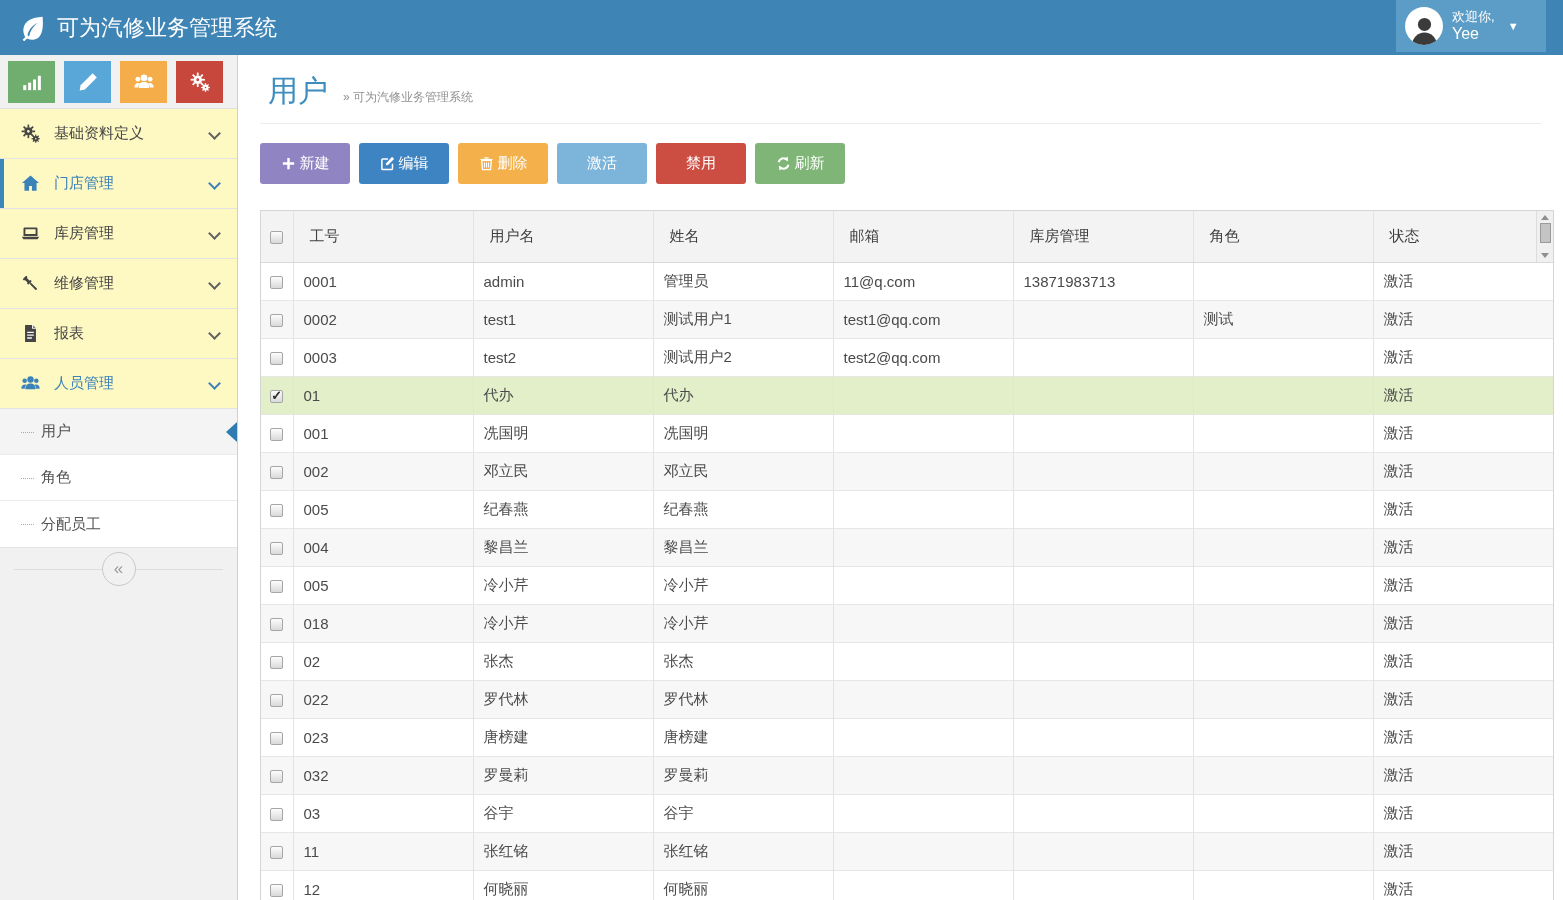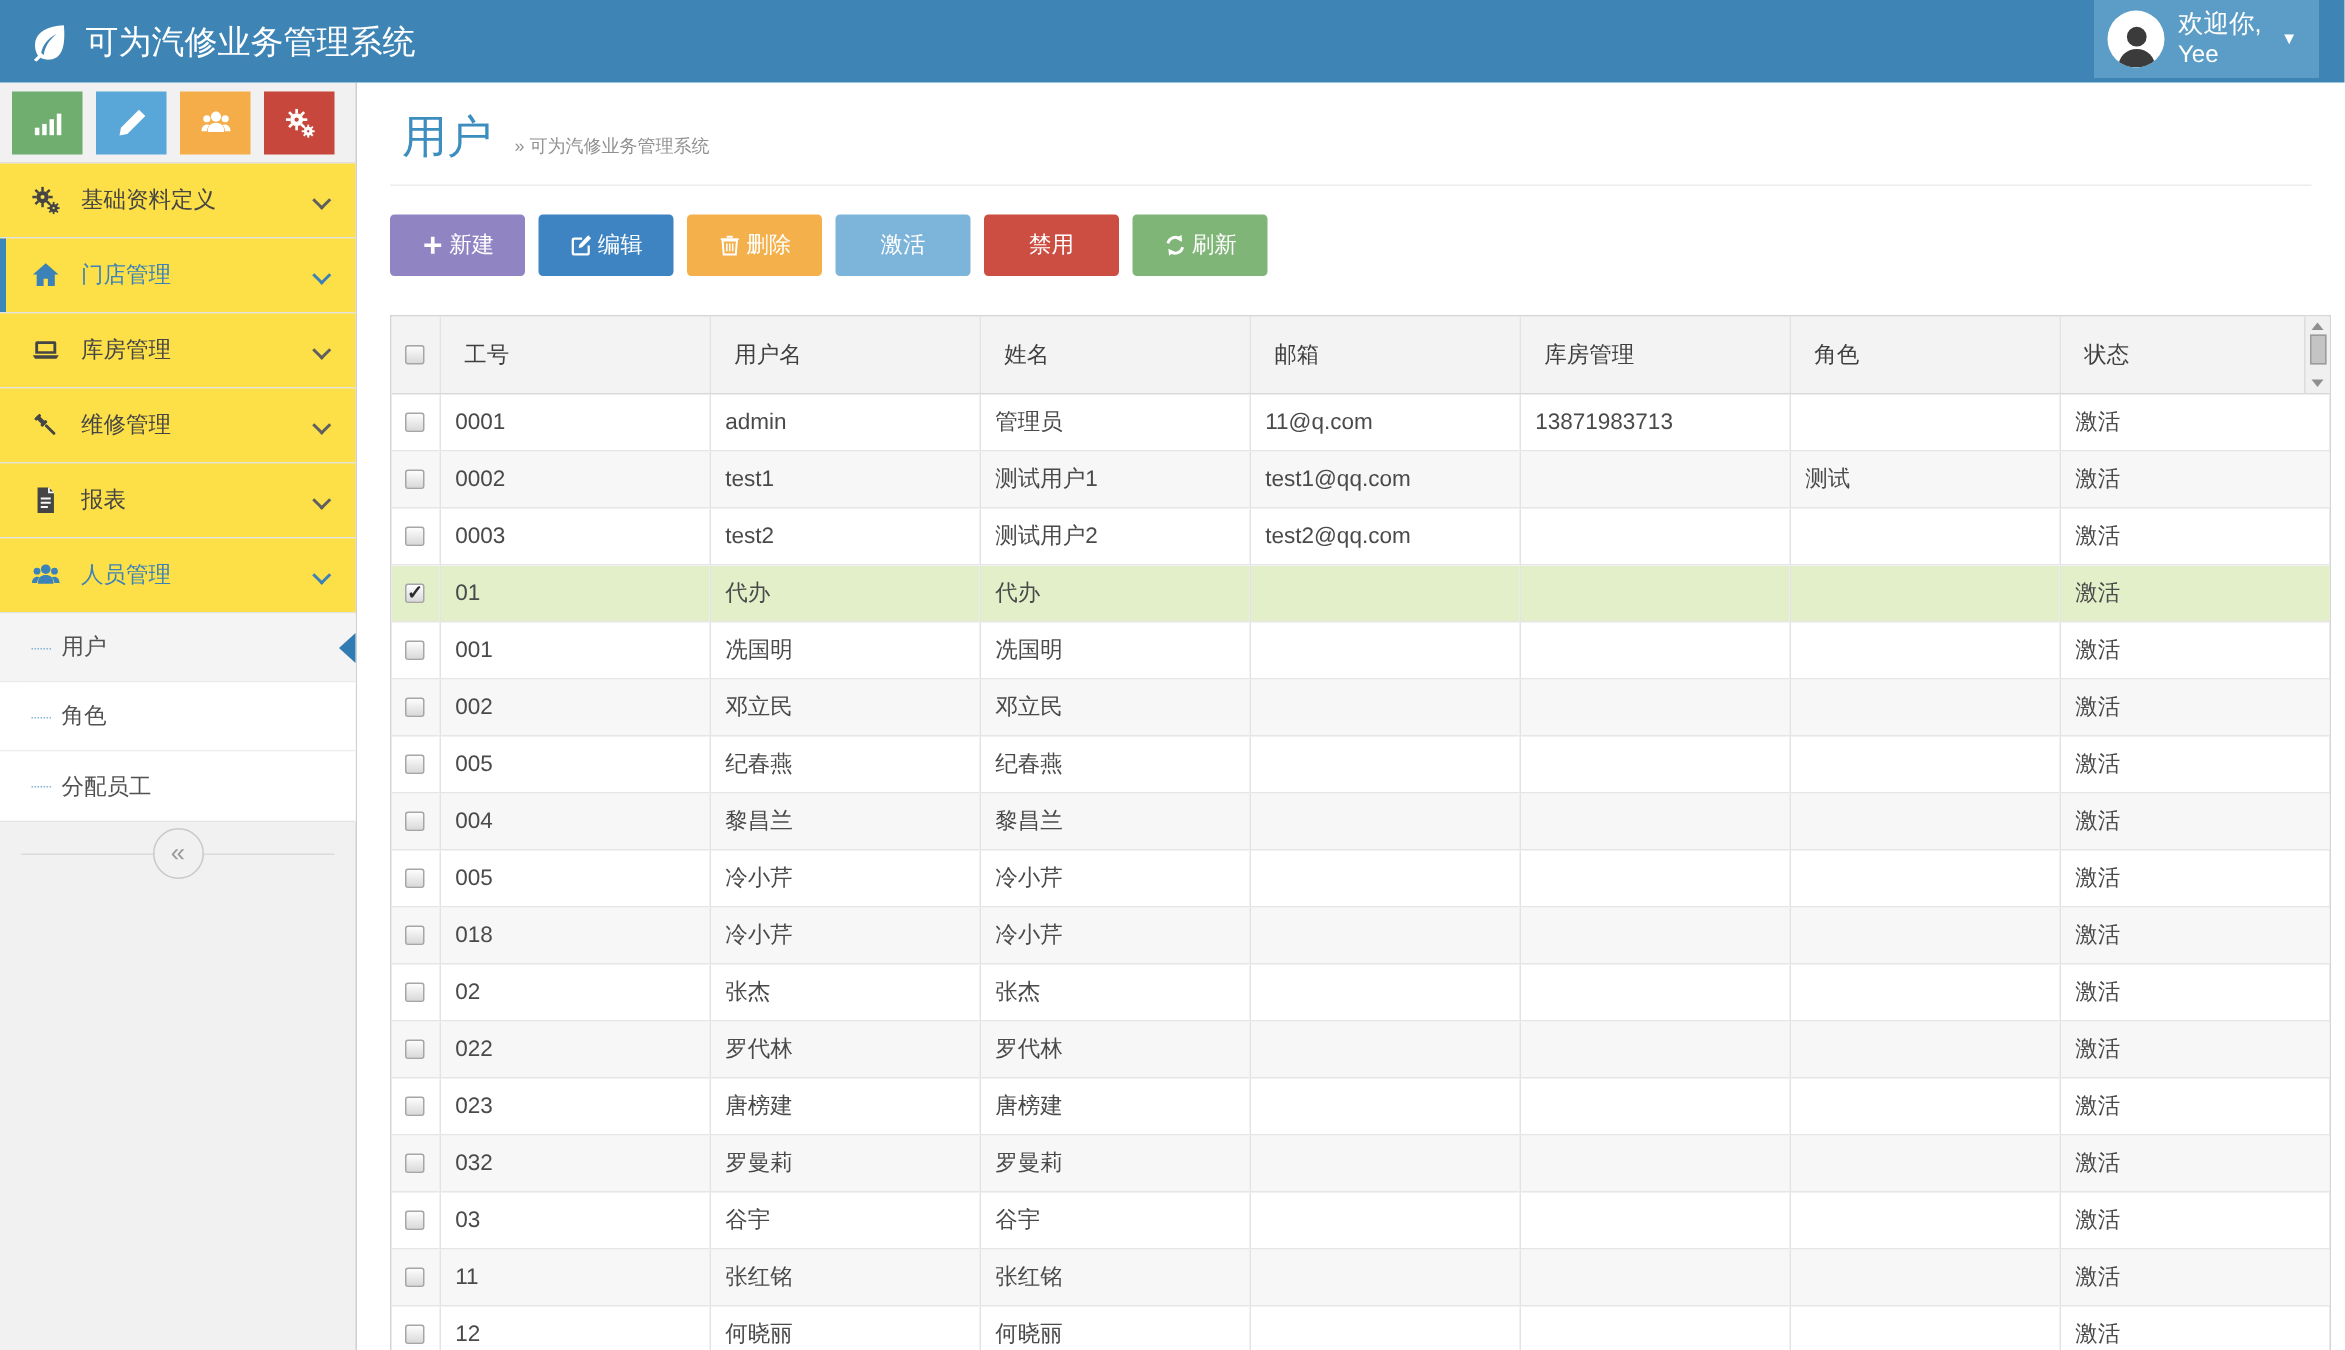--- a/index.html
+++ b/index.html
@@ -8,31 +8,31 @@
 .icon svg{display:block;fill:currentColor}
 
 
 .topbar{position:absolute;left:0;top:0;width:1563px;height:55px;background:#3e85b5;z-index:6}
 .brand{position:absolute;left:20px;top:0;height:55px;display:flex;align-items:center;gap:11px;color:#fff;font-size:22px}
 .brand .icon svg{width:26px;height:26px}
 .user-box{position:absolute;right:17px;top:0;width:150px;height:52px;background:#5b9dc6;display:flex;align-items:center;gap:9px;padding:0 9px;cursor:pointer}
 .avatar{width:38px;height:38px;border-radius:50%;background:#fff;overflow:hidden;flex:none;display:flex;align-items:flex-end;justify-content:center}
 .avatar svg{width:31px;height:31px;fill:#3b3b3b}
 .user-text{color:#fff;line-height:1.2}
-.user-greet{font-size:17px}
+.user-greet{font-size:13px}
 .user-name{font-size:16px}
 .user-caret{color:#fff;font-size:11px;margin-left:4px}
 
 
 .sidebar{position:absolute;left:0;top:55px;width:238px;height:845px;background:#f1f1f1;border-right:1px solid #cfcfcf}
 .quick{display:flex;gap:9px;padding:6px 0 5px 8px}
 .qbtn{width:47px;height:42px;display:flex;align-items:center;justify-content:center;color:#fff;cursor:pointer}
 .qbtn svg{width:20px;height:20px}
 .menu{border-top:1px solid #e0e0e0}
-.menu-item{position:relative;height:50px;display:flex;align-items:center;border-bottom:1px solid #e3e3e3;background:#fde047;cursor:pointer;color:#454545}
+.menu-item{position:relative;height:50px;display:flex;align-items:center;border-bottom:1px solid #e3e3e3;background:#fef9c3;cursor:pointer;color:#454545}
 .menu-item.hl{color:#3b82b8}
 .menu-item.bar::before{content:"";position:absolute;left:0;top:0;bottom:0;width:4px;background:#3c87ba}
 .mi-icon{width:26px;margin-left:17px;display:flex;justify-content:center}
 .mi-icon svg{width:19px;height:19px}
 .mi-label{margin-left:11px;font-size:15px}
 .mi-chev{position:absolute;right:18px;top:20px;width:9px;height:9px;border-right:2px solid #5f5f5f;border-bottom:2px solid #5f5f5f;transform:rotate(45deg)}
 .menu-item.hl .mi-chev{border-color:#3b82b8}
 .submenu{position:relative;background:#fff;border-bottom:1px solid #e3e3e3}
 .submenu::before{content:"";position:absolute;left:21px;top:0;bottom:6px;border-left:1px dotted #85b3d6}
 .sub-item{position:relative;height:46px;display:flex;align-items:center;border-bottom:1px solid #ececec;font-size:15px;color:#515151;cursor:pointer;padding-left:41px;background:#fff}

